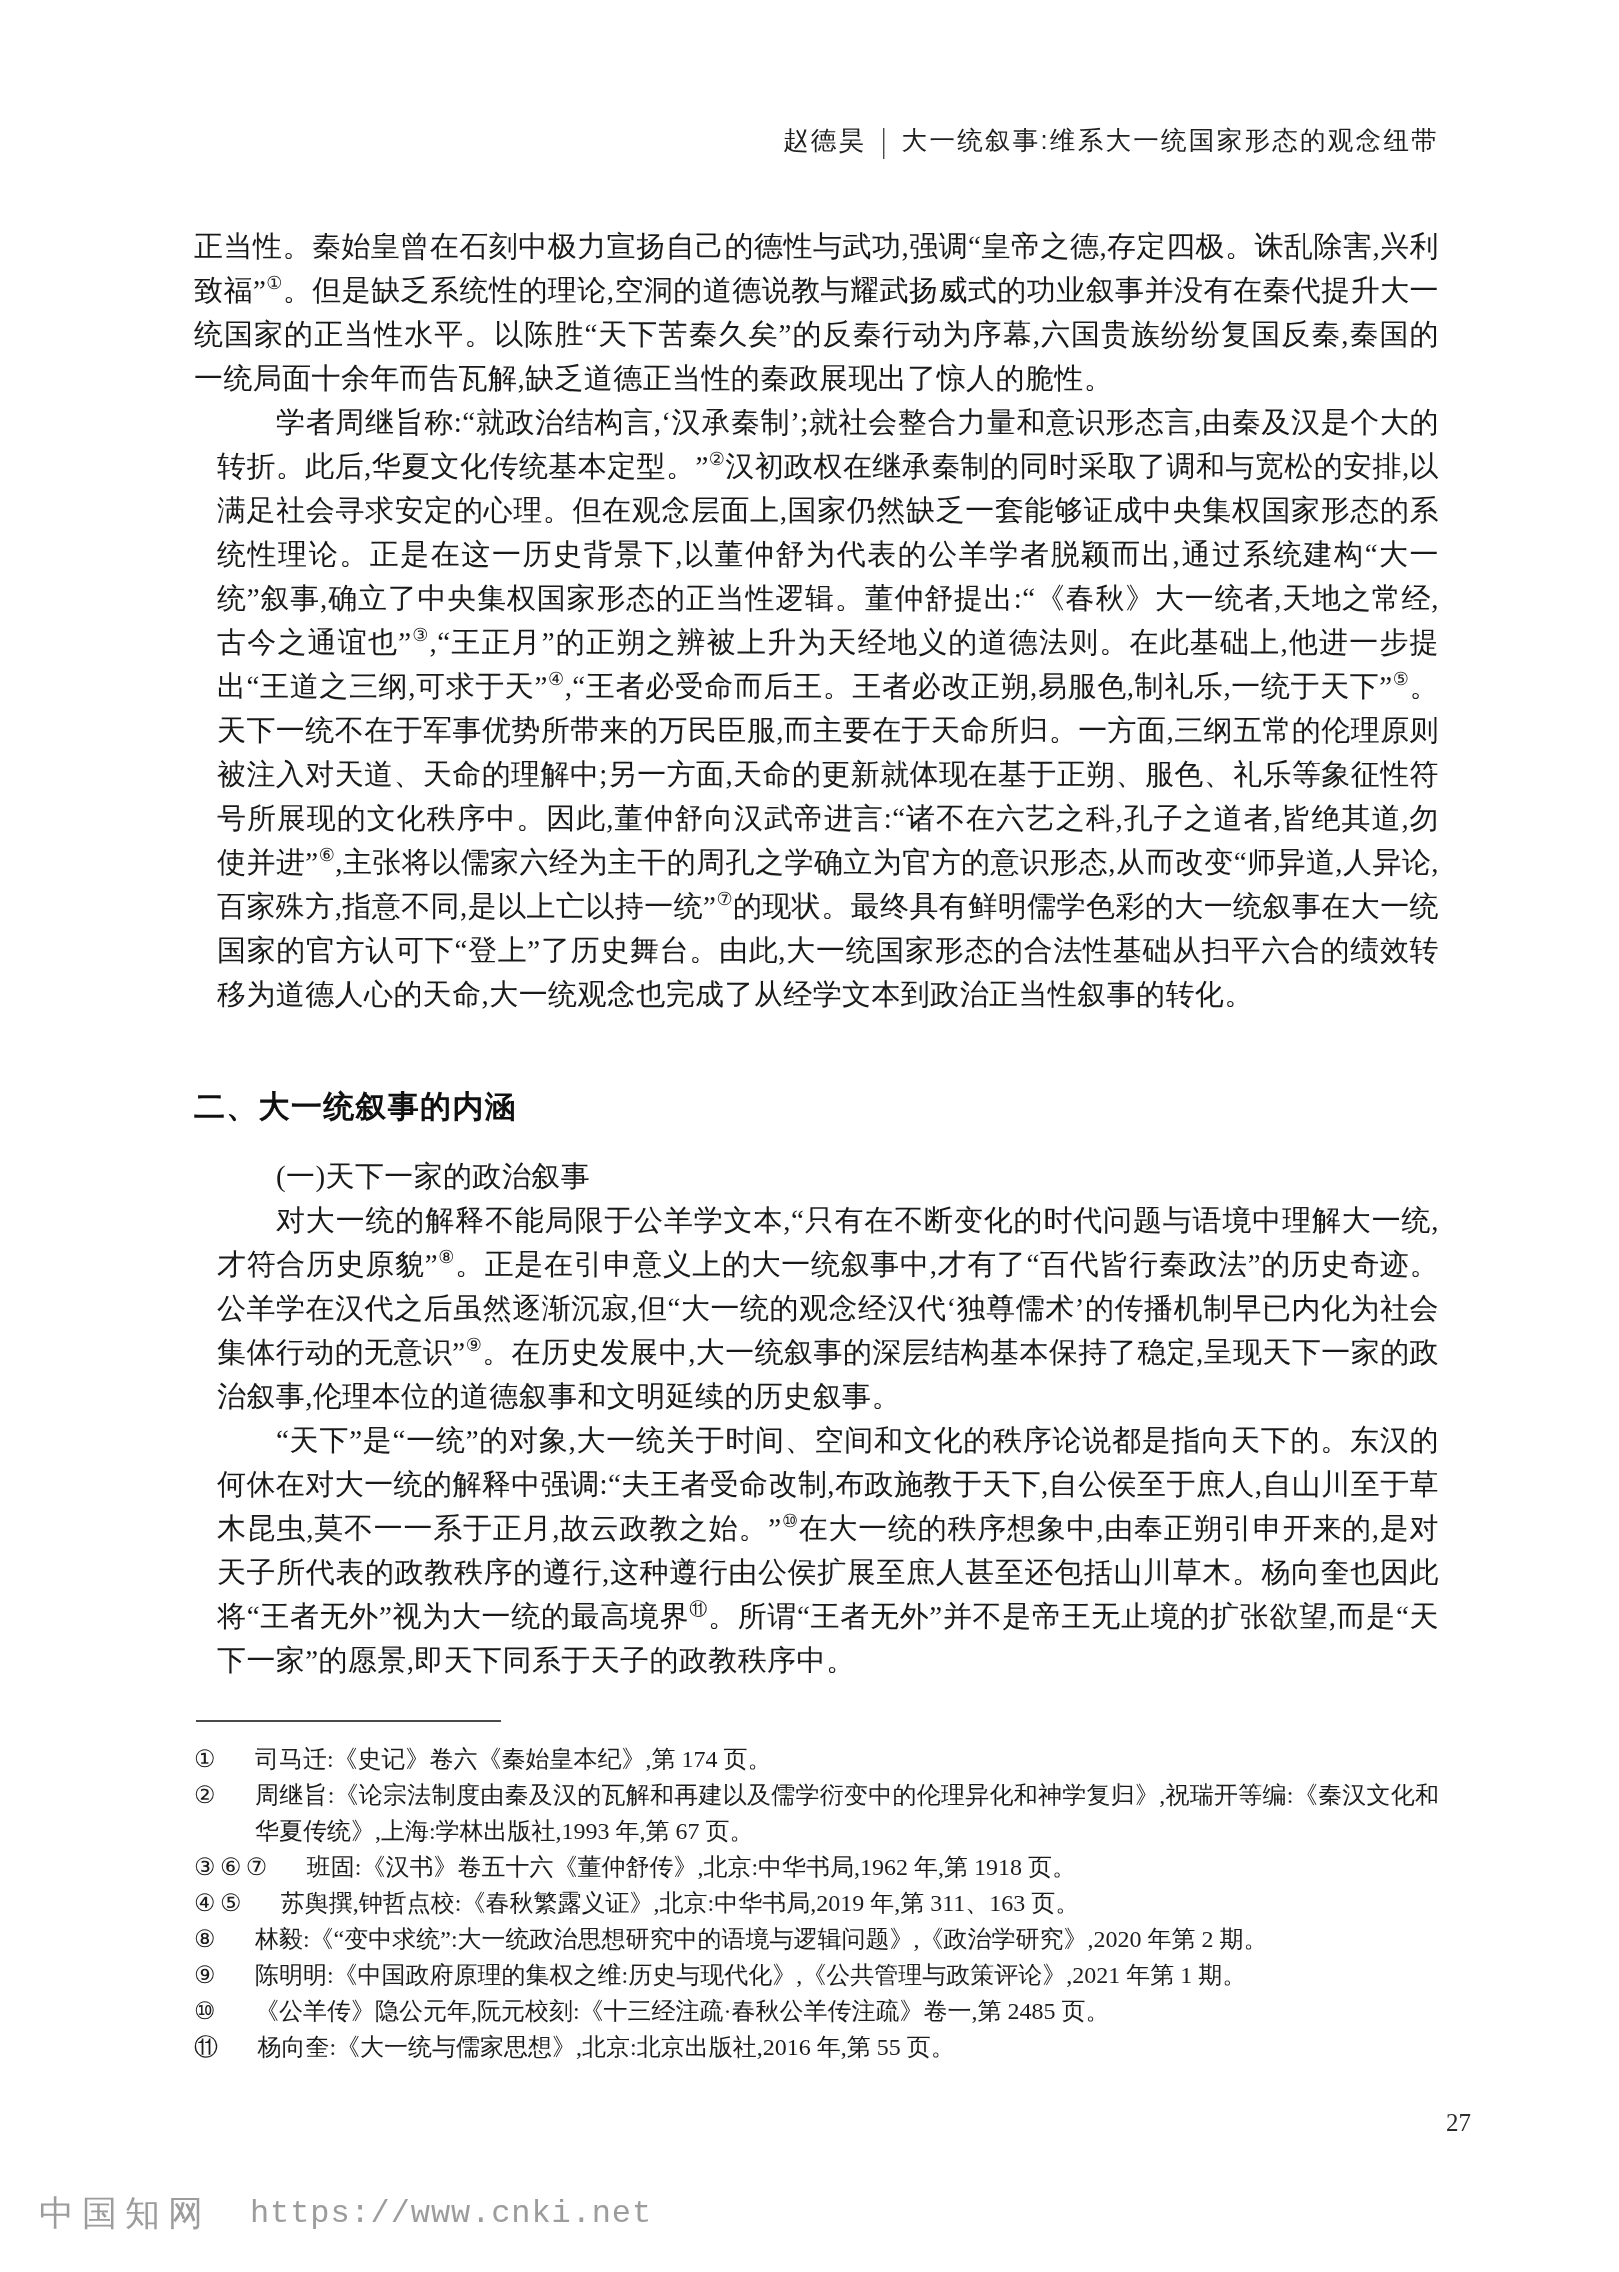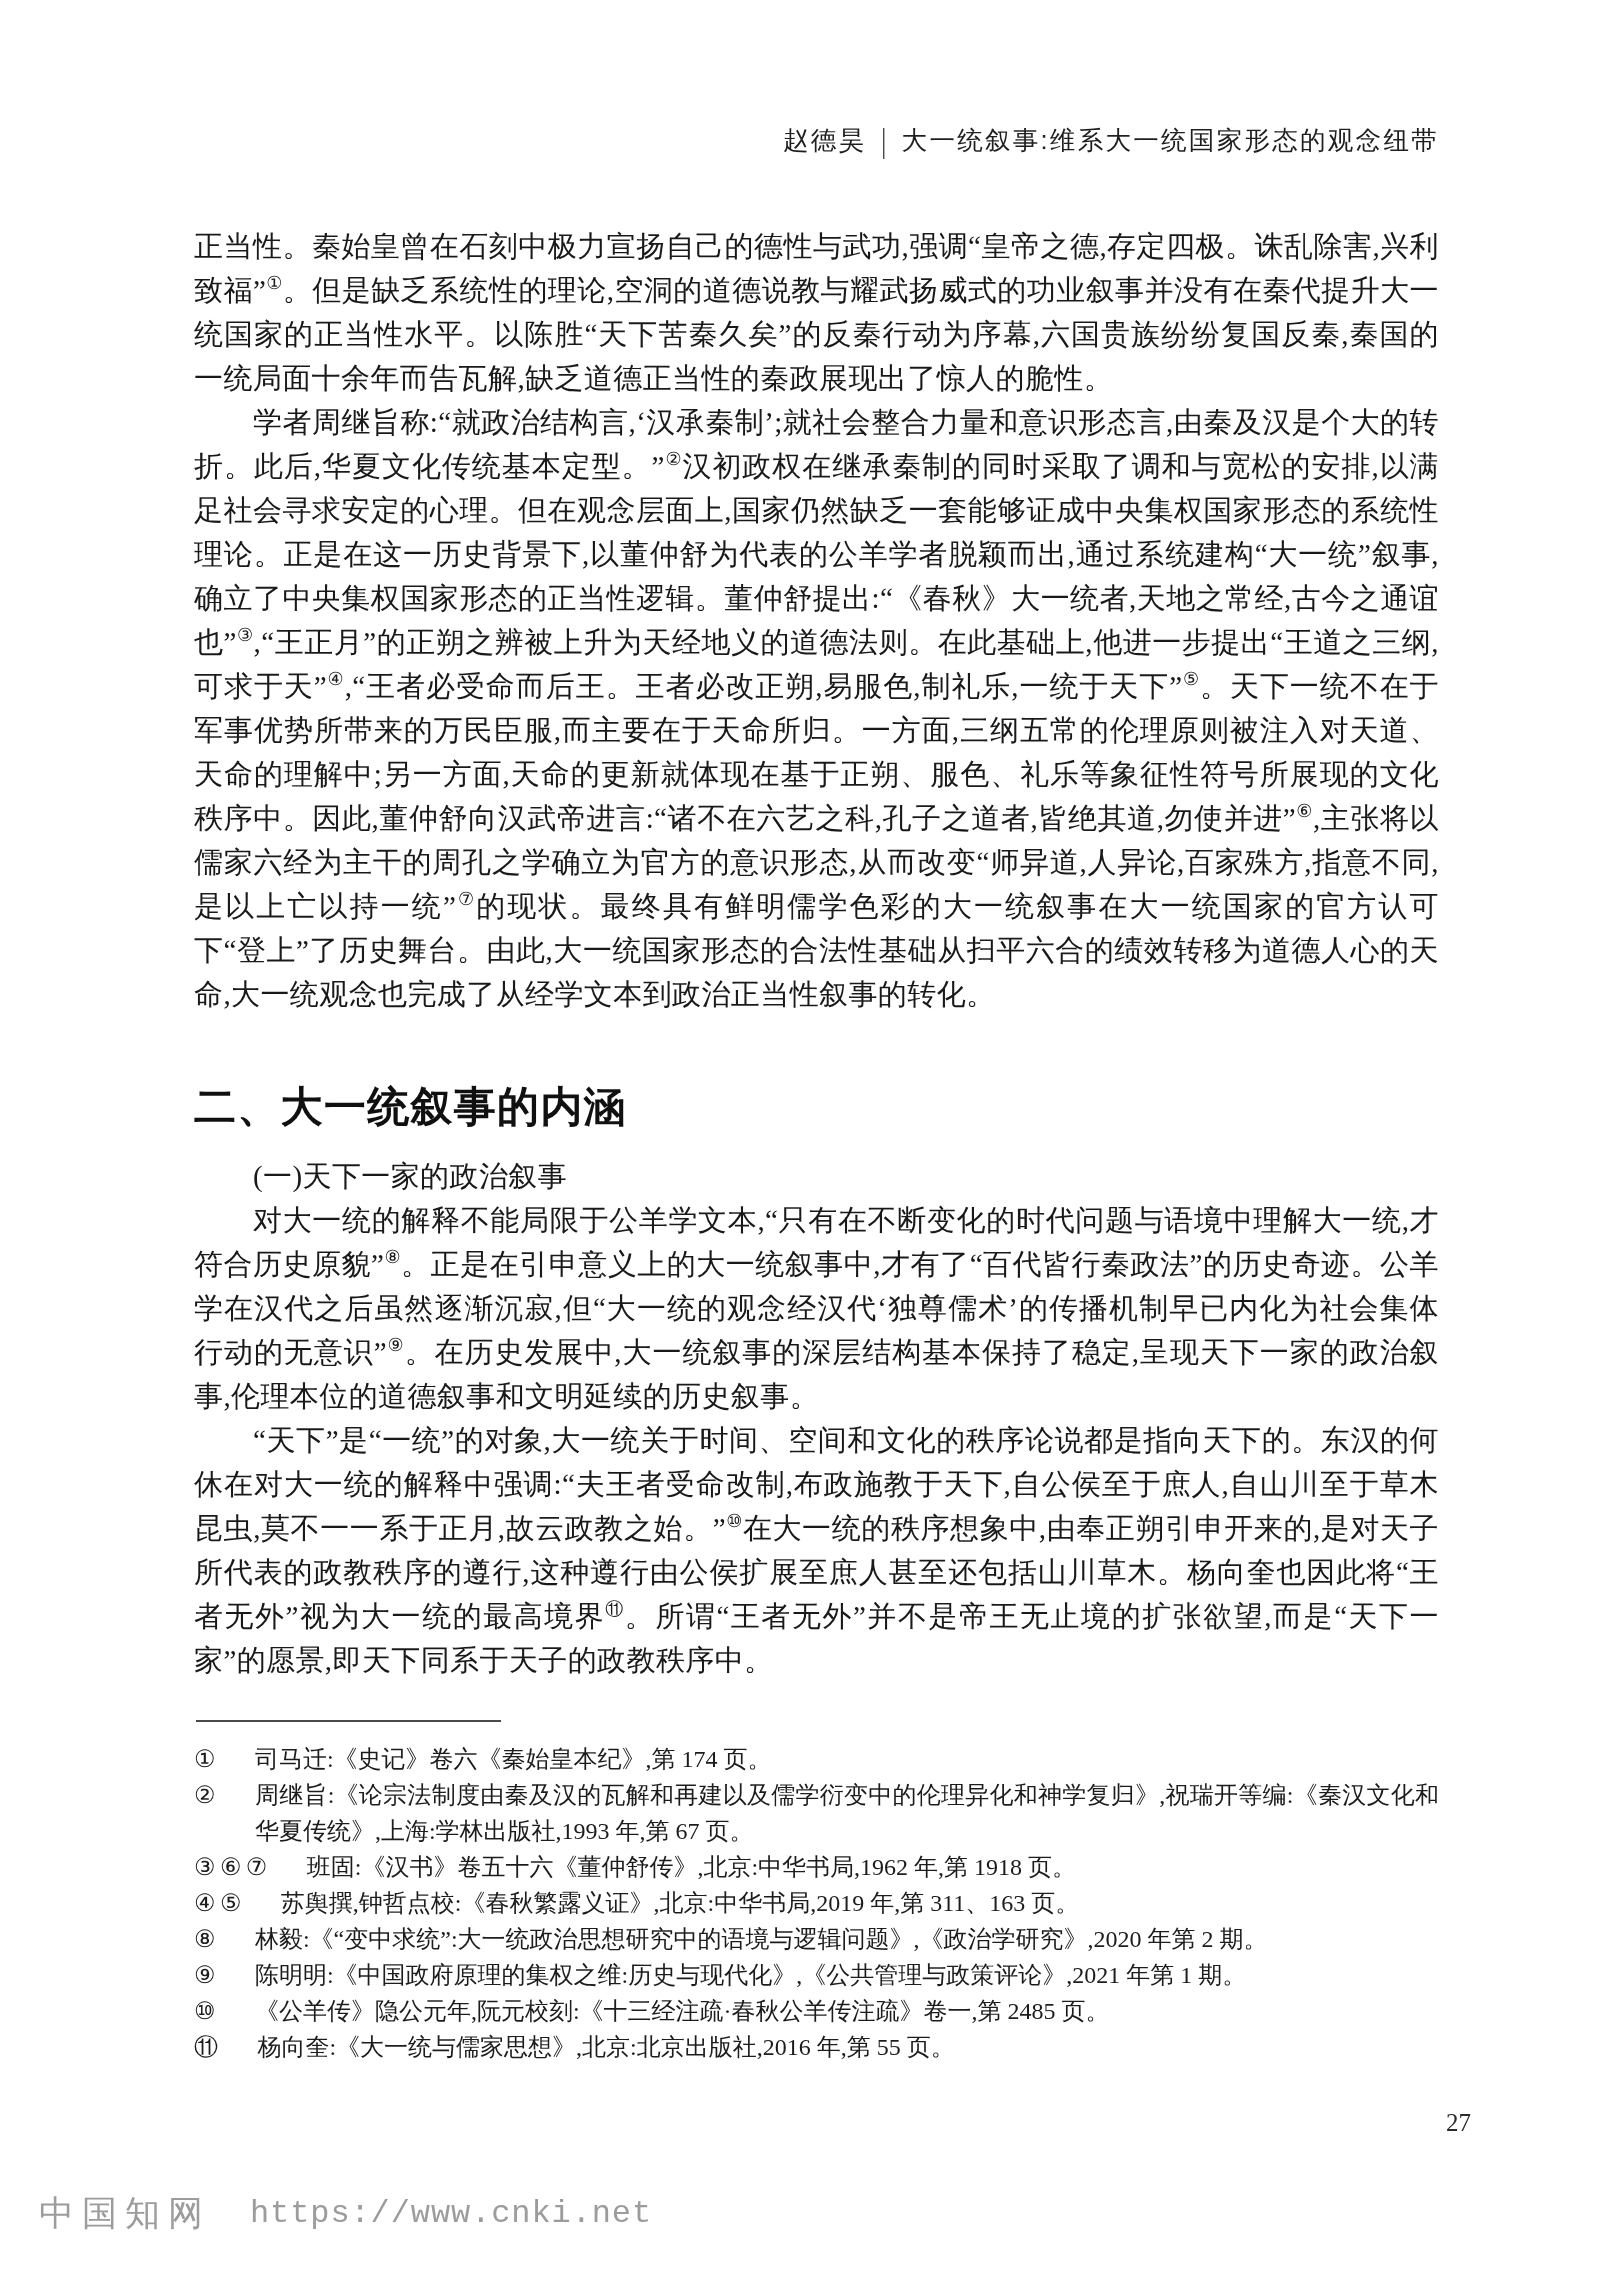--- a/index.html
+++ b/index.html
@@ -21,25 +21,25 @@
     font-size:25.6px;letter-spacing:2.2px;color:#1f1f1f;
   }
   .rh-sep{display:inline-block;margin:0 13.2px;transform:scaleY(1.3) scaleX(0.6);font-weight:300;color:#333;}
   
   .body-text{
     position:absolute;top:224px;left:194px;width:1245px;
     font-size:29px;line-height:44px;
     text-align:justify;letter-spacing:0.4px;
   }
   .body-text p{margin:0;}
-  .body-text p.indent{text-indent:59px;}
+  .body-text p.indent{text-indent:59px;margin-left:23px;}
   .section-heading{
     margin:69px 0 25px 0;
     font-family:"Liberation Sans","DejaVu Sans",sans-serif;
-    font-weight:700;font-size:42px;line-height:44px;
+    font-weight:700;font-size:31px;line-height:44px;
     letter-spacing:1.3px;color:#101010;text-indent:0;
   }
   sup{font-size:0.62em;line-height:0;vertical-align:super;}
   
   .footnotes{
     position:absolute;top:1720px;left:194px;width:1245px;
     font-size:24px;line-height:36px;color:#1c1c1c;
   }
   .fn-divider{width:305px;height:0;border-top:2.6px solid #4a4a4a;margin:0 0 18.5px 1.8px;}
   .footnote{display:flex;align-items:flex-start;}

